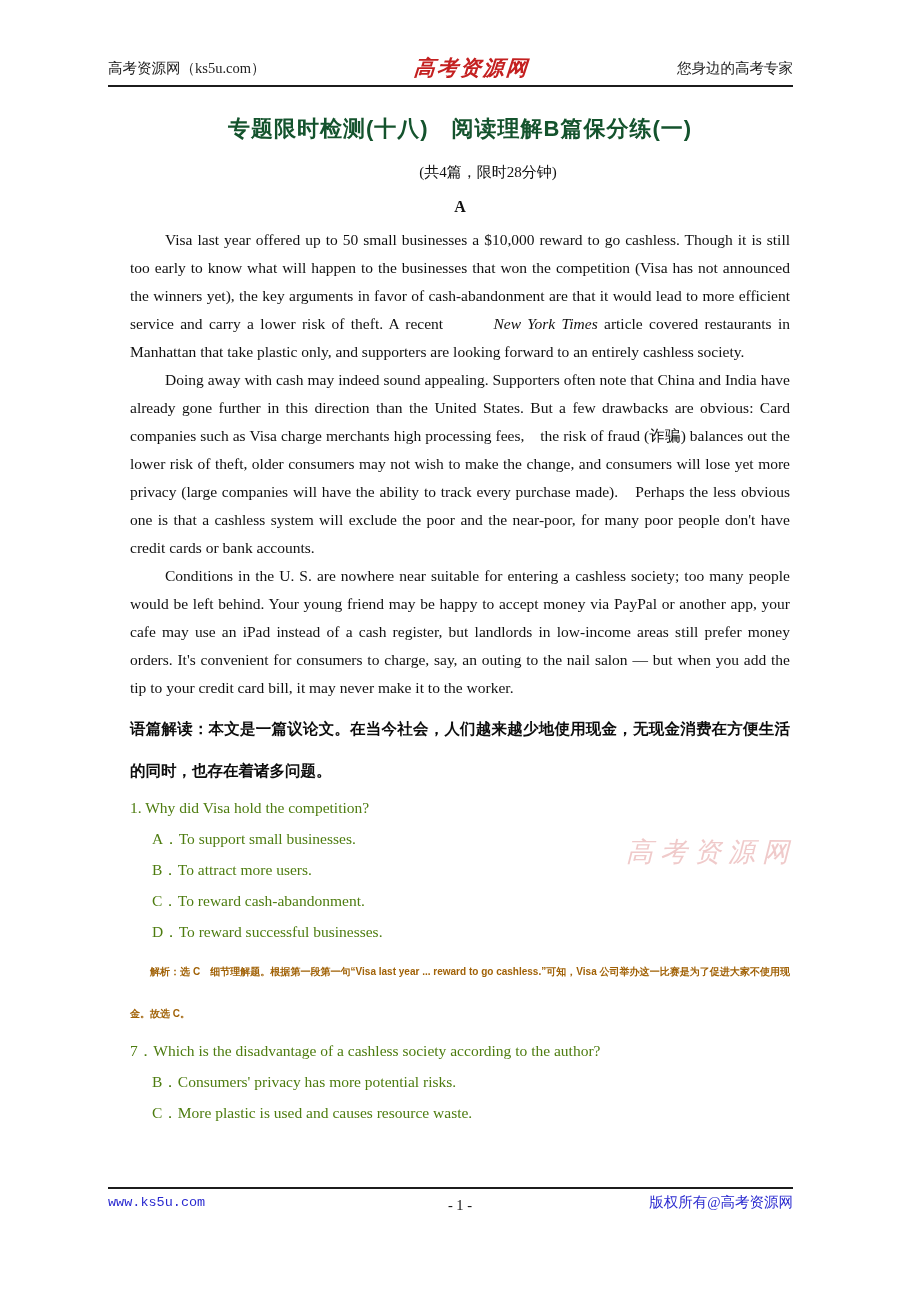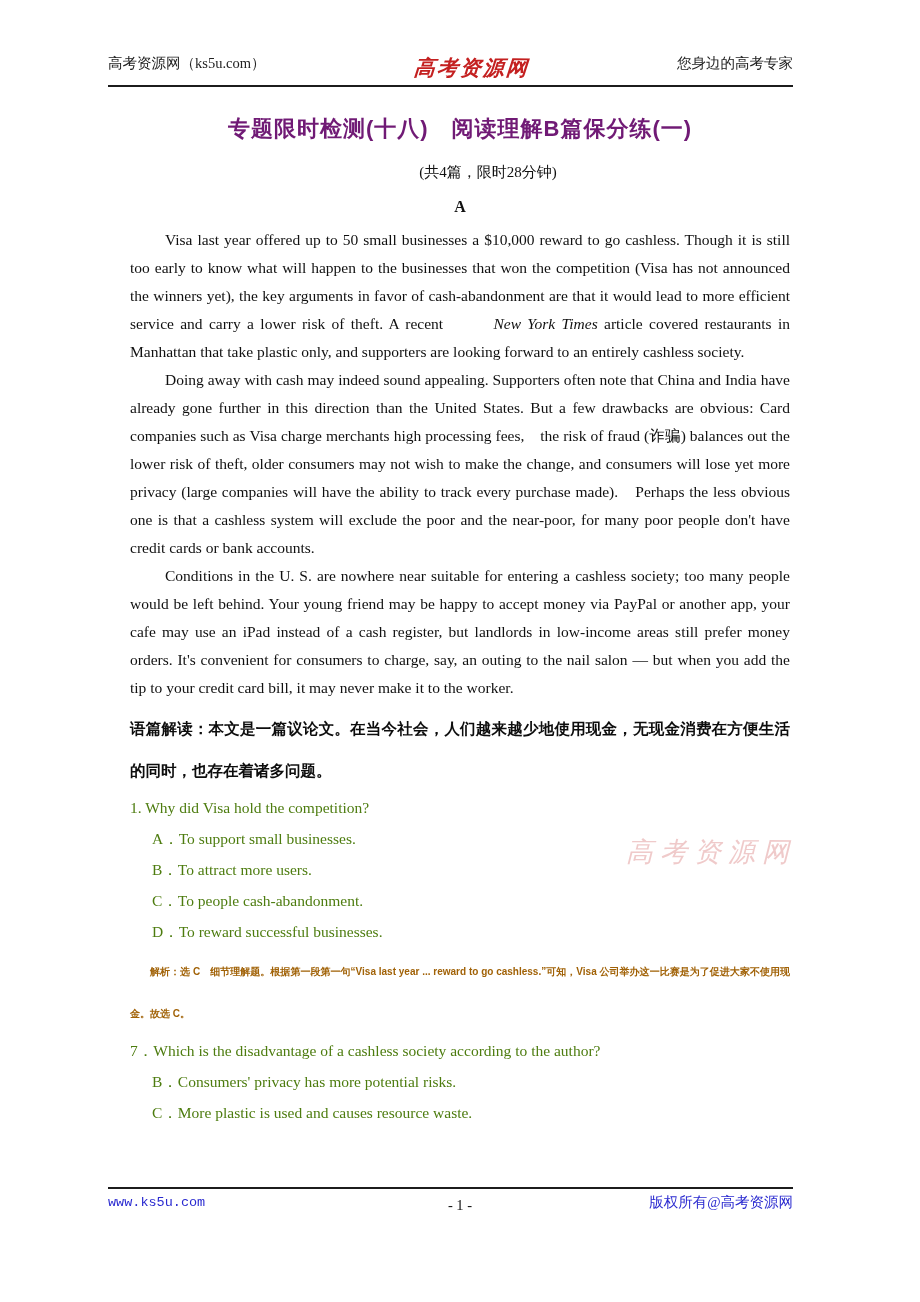--- a/index.html
+++ b/index.html
@@ -1,27 +1,27 @@
 <!DOCTYPE html>
 <html><head>
 <meta charset="utf-8">
 <style>
   html,body{margin:0;padding:0;background:#ffffff;}
   body{width:920px;height:1302px;position:relative;font-family:"Liberation Serif",serif;color:#111;}
   .page{position:absolute;inset:0;width:920px;height:1302px;background:#fff;overflow:hidden;}
 
   
-  .header-row{position:absolute;left:108px;top:54px;width:685px;display:flex;justify-content:space-between;align-items:flex-start;}
+  .header-row{position:absolute;left:108px;top:54px;width:685px;display:flex;justify-content:space-between;align-items:center;}
   .header-left{font-size:14.5px;color:#222;}
   .header-logo{font-size:21px;font-weight:bold;font-style:italic;color:#c42020;letter-spacing:2px;transform:skewX(-4deg);}
   .header-right{font-size:14.5px;color:#222;}
   .header-rule{position:absolute;left:108px;top:85px;width:685px;border-top:2px solid #1c1c1c;}
 
   
-  .doc-title{position:absolute;left:0;top:114px;width:920px;text-align:center;font-family:"Liberation Sans",sans-serif;font-weight:bold;font-size:22px;color:#701a75;letter-spacing:1px;}
+  .doc-title{position:absolute;left:0;top:114px;width:920px;text-align:center;font-family:"Liberation Sans",sans-serif;font-weight:bold;font-size:22px;color:#14532d;letter-spacing:1px;}
   .doc-subtitle{position:absolute;left:0;top:163px;width:920px;text-align:center;font-size:15px;color:#111;margin-left:28px;}
   .section-label{position:absolute;left:0;top:198px;width:920px;text-align:center;font-weight:bold;font-size:16px;color:#111;}
 
   
   .content{position:absolute;left:130px;top:226px;width:660px;}
   p.en{margin:0;font-size:15.5px;line-height:28px;text-align:justify;text-indent:35px;color:#101010;}
   p.cn-analysis{margin:6px 0 0 0;font-family:"Liberation Sans",sans-serif;font-weight:bold;font-size:15.5px;line-height:42px;text-align:justify;color:#0d0d0d;}
   .question{font-size:15.5px;line-height:31px;color:#4d7c0f;}
   .question .stem{text-align:left;}
   .question .option{padding-left:22px;}
@@ -61,21 +61,21 @@
     <p class="en">Doing away with cash may indeed sound appealing. Supporters often note that China and India have already gone further in this direction than the United States. But a few drawbacks are obvious: Card companies such as Visa charge merchants high processing fees,　the risk of fraud (诈骗) balances out the lower risk of theft, older consumers may not wish to make the change, and consumers will lose yet more privacy (large companies will have the ability to track every purchase made).　Perhaps the less obvious one is that a cashless system will exclude the poor and the near-poor, for many poor people don't have credit cards or bank accounts.</p>
 
     <p class="en">Conditions in the U. S. are nowhere near suitable for entering a cashless society; too many people would be left behind. Your young friend may be happy to accept money via PayPal or another app, your cafe may use an iPad instead of a cash register, but landlords in low-income areas still prefer money orders. It's convenient for consumers to charge, say, an outing to the nail salon — but when you add the tip to your credit card bill, it may never make it to the worker.</p>
 
     <p class="cn-analysis">语篇解读：本文是一篇议论文。在当今社会，人们越来越少地使用现金，无现金消费在方便生活的同时，也存在着诸多问题。</p>
 
     <div class="question">
       <div class="stem">1. Why did Visa hold the competition?</div>
       <div class="option">A．To support small businesses.</div>
       <div class="option">B．To attract more users.</div>
-      <div class="option">C．To people cash-abandonment.</div>
+      <div class="option">C．To reward cash-abandonment.</div>
       <div class="option">D．To reward successful businesses.</div>
     </div>
 
     <p class="explanation">解析：选 C　细节理解题。根据第一段第一句“Visa last year ... reward to go cashless.”可知，Visa 公司举办这一比赛是为了促进大家不使用现金。故选 C。</p>
 
     <div class="question">
       <div class="stem">7．Which is the disadvantage of a cashless society according to the author?</div>
       <div class="option">B．Consumers' privacy has more potential risks.</div>
       <div class="option">C．More plastic is used and causes resource waste.</div>
     </div>

